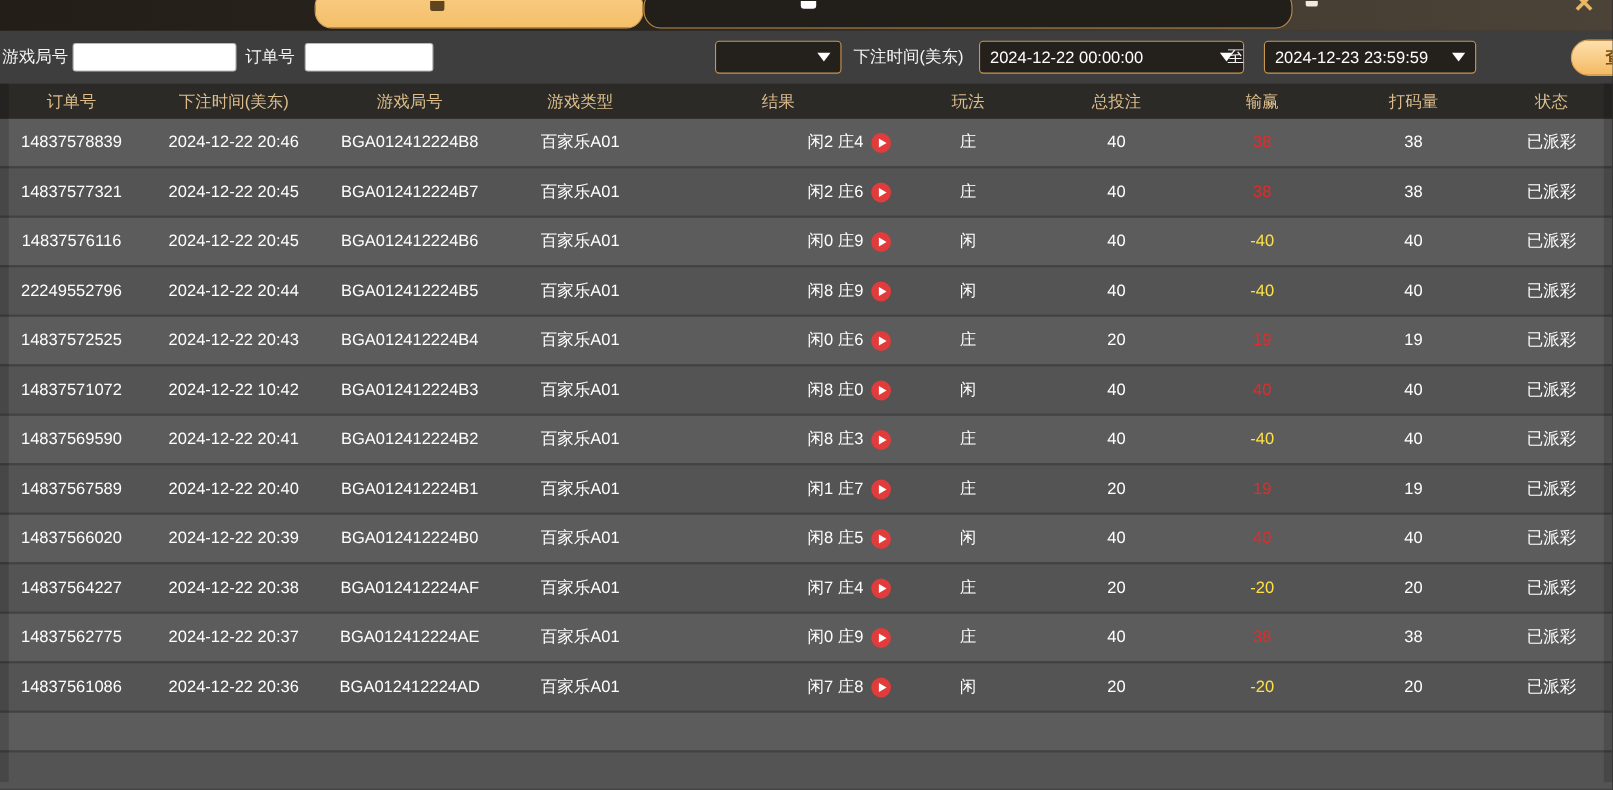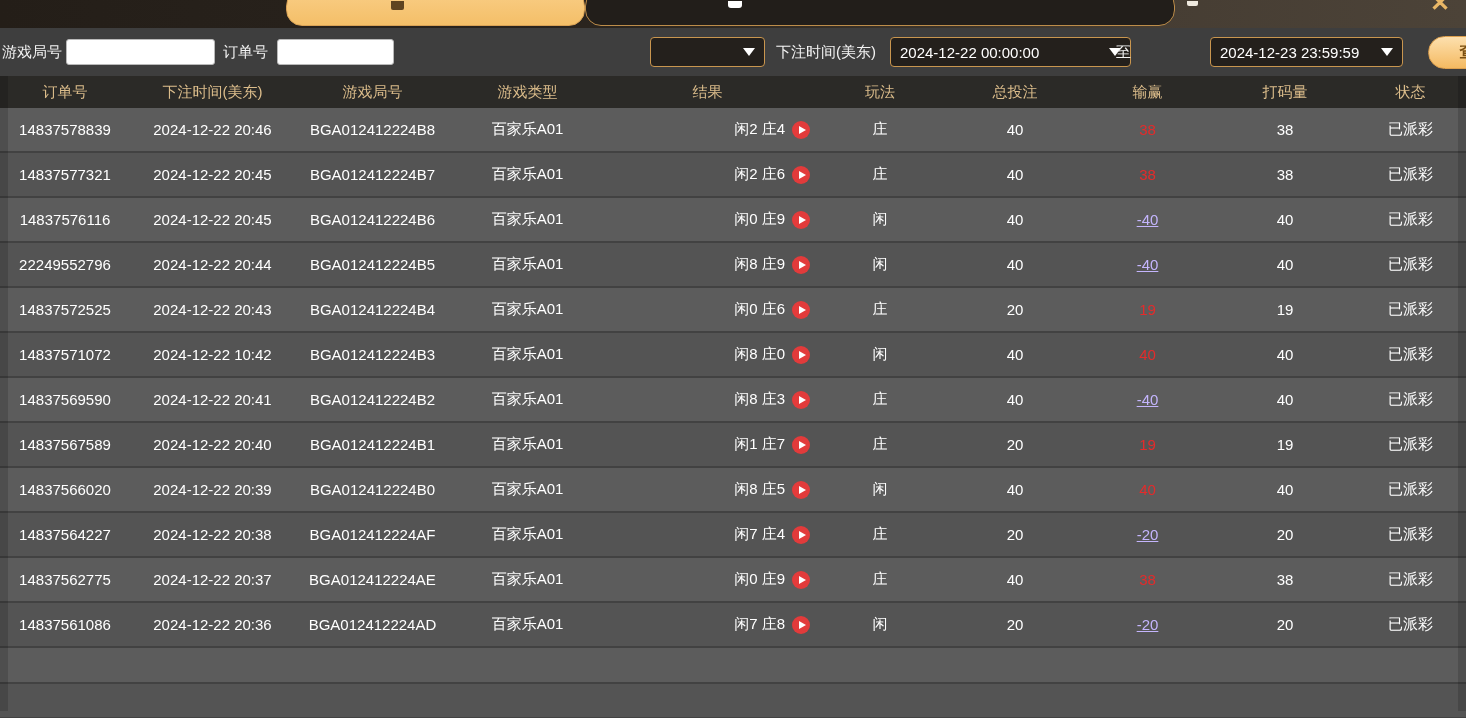--- a/index.html
+++ b/index.html
@@ -67,21 +67,21 @@
   .empty-row{ height:35.5px; border-bottom:2px solid #424242; }
   .empty-row.odd{ background:#5c5c5c; }
   .empty-row.even{ background:#545454; }
 
   .c-result{ display:flex; align-items:center; justify-content:flex-end; gap:7px; }
   .play-btn{ width:18px; height:18px; border-radius:50%; background:#e23b3b;
     display:flex; align-items:center; justify-content:center; cursor:pointer; flex:0 0 auto; }
   .play-tri{ width:0; height:0; border-left:7px solid #fff;
     border-top:4.5px solid transparent; border-bottom:4.5px solid transparent; margin-left:2px; }
   .pos{ color:#e42b2b; }
-  .neg{ color:#c4b5fd;text-decoration:underline; }
+  .neg{ color:#fde047; }
 
   
   .subtotal-row{ height:32px; background:#2b2b2b; color:#d8b069; font-size:15px;font-style:italic; }
   .subtotal-row .pos{ color:#cc2222; }
   .total-row{ height:35px; background:#525252; color:#fff; font-size:15px;padding-left:33px; }
   .total-row .pos{ color:#e42b2b; }
   .label-with-icon{ display:flex; align-items:center; justify-content:center;
     gap:13px; transform:translateX(-13px); }
   .bottom-strip{ height:7px; background:#2e2e2e; }
 
@@ -116,21 +116,21 @@
 
   <span class="flabel" style="left:776px">下注时间(美东)</span>
 
   <div class="fselect" style="left:890px; width:241px">
     <span>2024-12-22 00:00:00</span>
     <span class="caret"></span>
   </div>
 
   <span class="flabel" style="left:1116px">至</span>
 
-  <div class="fselect" style="left:1210px; width:193px">
+  <div class="fselect" style="left:1149px; width:193px">
     <span>2024-12-23 23:59:59</span>
     <span class="caret"></span>
   </div>
 
   <div class="query-btn">查询</div>
 </div>
 
 <div class="grid thead">
   <div>订单号</div>
   <div>下注时间(美东)</div>

